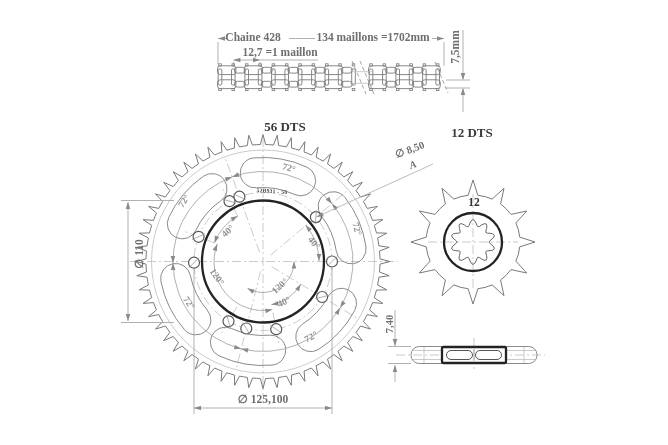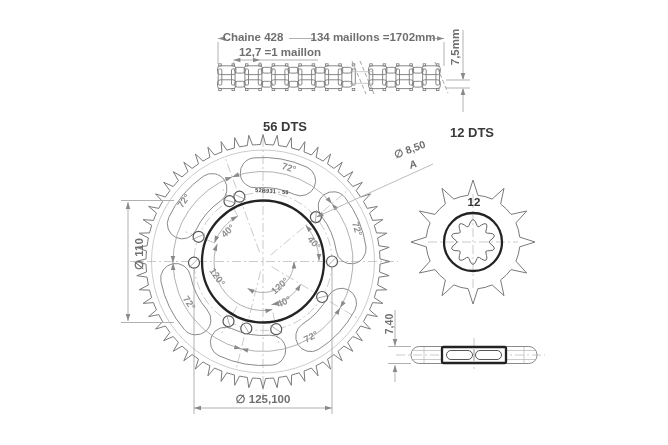--- a/index.html
+++ b/index.html
@@ -1,17 +1,17 @@
 <!DOCTYPE html>
 <html style="--bg: #ffffff; --outline: #7a7a7a; --bold: #232323; --constr: #bcbcbc; --dimline: #a3a3a3; --dimtext: #6f6f6f; --title: #3a3a3a;"><head>
 <meta charset="utf-8">
 <style>
   html,body{margin:0;padding:0;background:#fff;}
   .canvas{position:relative;width:545px;height:445px;background:var(--bg,#ffffff);
-          font-family:Liberation Sans, sans-serif;overflow:hidden;}
+          font-family:Liberation Serif, serif;overflow:hidden;}
   svg{position:absolute;left:0;top:0;}
   text{text-anchor:middle;}
   .dim  {font-size:11.5px;font-weight:600;fill:var(--dimtext,#6f6f6f);}
   .dimsm{font-size:10.5px;font-weight:600;fill:var(--dimtext,#6f6f6f);}
   .ttl  {font-size:13px;  font-weight:700;fill:var(--title,#3a3a3a);}
   .num  {font-size:11.5px;font-weight:700;fill:#333;}
   .ang  {font-size:9.5px; font-weight:600;fill:#8f8f8f;}
   .pn   {font-size:5.5px; font-weight:700;fill:#4a4a4a;letter-spacing:.3px;}
   .ital {font-style:italic;}
   .ol   {stroke:var(--outline,#7a7a7a);stroke-width:1;fill:none;}

